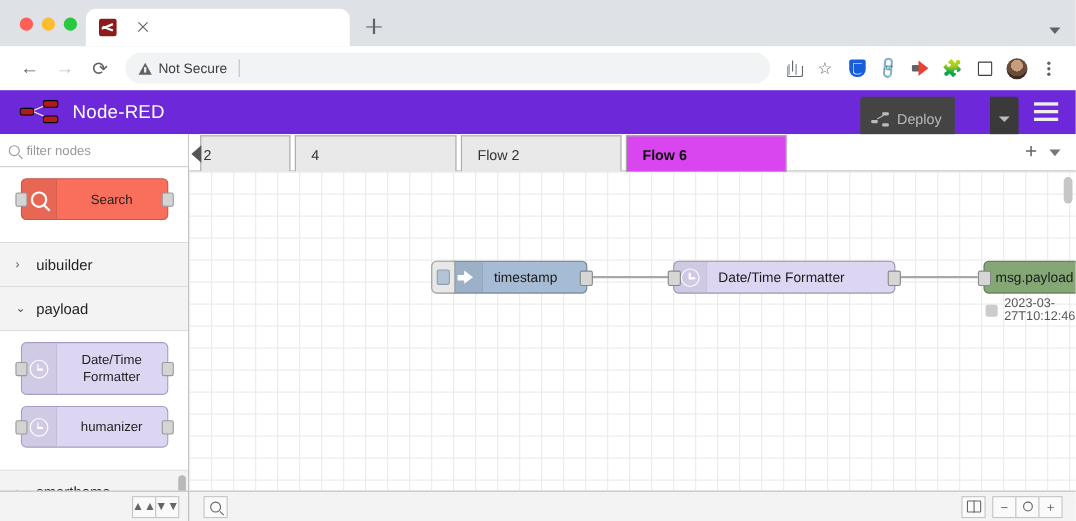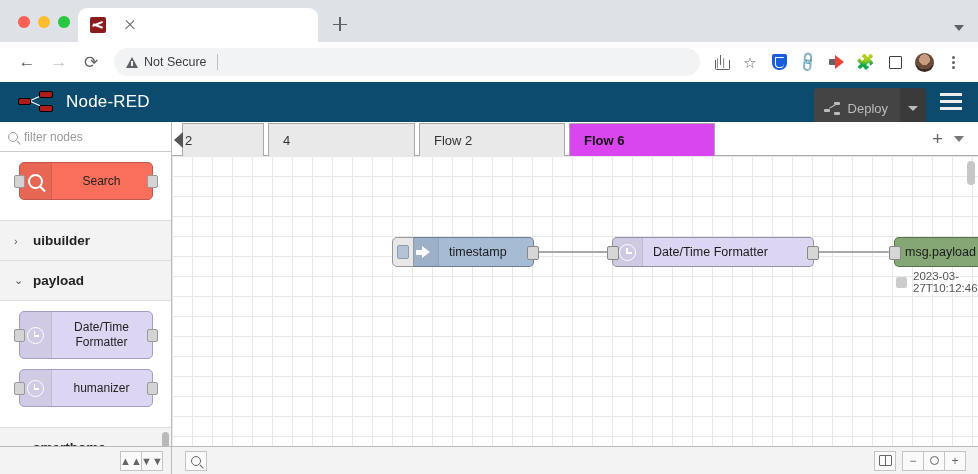--- a/index.html
+++ b/index.html
@@ -162,41 +162,41 @@
   }
   .ic-dots span:nth-child(1) { top: 2px; }
   .ic-dots span:nth-child(2) { top: 7px; }
   .ic-dots span:nth-child(3) { top: 12px; }
 
   
   .nr { position: absolute; top: 82px; left: 0; width: 978px; height: 392px;
         background: #fff; }
 
   .nr-header {
-    height: 40px; background: #0c4a6e; display: flex; align-items: center;
+    height: 40px; background: #6d28d9; display: flex; align-items: center;
     padding: 0 0 0 18px; position: relative;
   }
   .nr-logo { width: 38px; height: 22px; position: relative; margin-right: 10px; }
   .nr-logo .lnode {
     position: absolute; background: #b01c1c; border: 1.5px solid #000;
     border-radius: 2px;
   }
   .nr-logo .n1 { left: 0; top: 7px; width: 13px; height: 7px; }
   .nr-logo .n2 { left: 21px; top: 0px; width: 14px; height: 7px; }
   .nr-logo .n3 { left: 21px; top: 14px; width: 14px; height: 7px; }
   .nr-logo .lline {
     position: absolute; background: #fff; height: 1.4px; border-radius: 1px;
   }
   .nr-logo .l1 { left: 11px; top: 7px; width: 12px; transform: rotate(-24deg); }
   .nr-logo .l2 { left: 11px; top: 12px; width: 12px; transform: rotate(24deg); }
   .nr-brand { color: #fff; font-size: 17px; letter-spacing: 0.2px; }
 
   .deploy-wrap {
     position: absolute; right: 52px; top: 6px; height: 40px;
-    display: flex; align-items: stretch;
+    display: flex; align-items: stretch; gap: 32px;
   }
   .deploy-btn {
     background: #444; color: #bbb; display: flex; align-items: center;
     padding: 0 12px 0 10px; font-size: 13px; gap: 8px;
     border-radius: 3px 0 0 3px;
   }
   .dep-ic { width: 16px; height: 13px; position: relative; }
   .dep-ic i {
     position: absolute; background: #bbb; border-radius: 1px; display: block;
   }
@@ -245,21 +245,21 @@
   .filter-ph { font-size: 12px; color: #999; }
 
   .pal-scroll { flex: 1; overflow: hidden; position: relative; }
 
   .pal-group-body { padding: 10px 0; border-bottom: 1px solid #ddd; }
   .pal-cat {
     height: 40px; background: #f3f3f3; border-bottom: 1px solid #ddd;
     display: flex; align-items: center; padding: 0 14px; gap: 10px;
   }
   .cat-chev { font-size: 11px; color: #555; width: 9px; }
-  .cat-label { font-size: 13.5px; font-weight: bold; color: #222; }
+  .cat-label { font-size: 13.5px; font-weight: normal; color: #222; }
 
   .pnode {
     margin: 0 auto 10px; width: 134px; height: 38px; position: relative;
     border-radius: 5px; display: flex; align-items: center;
     border: 1px solid #999;
   }
   .pnode.multi { height: 48px; }
   .pnode-icon {
     width: 32px; height: 100%; flex: 0 0 32px;
     border-right: 1px solid rgba(0,0,0,0.08);

